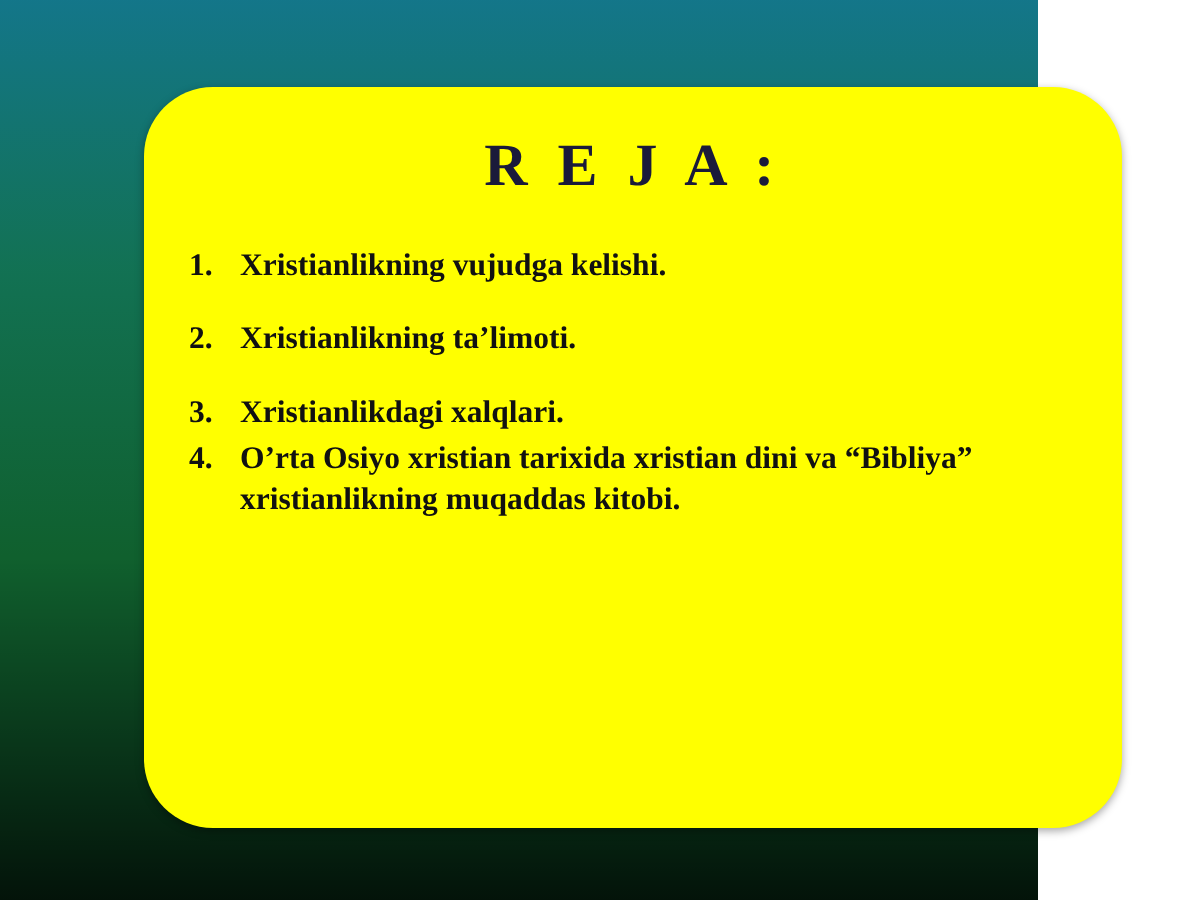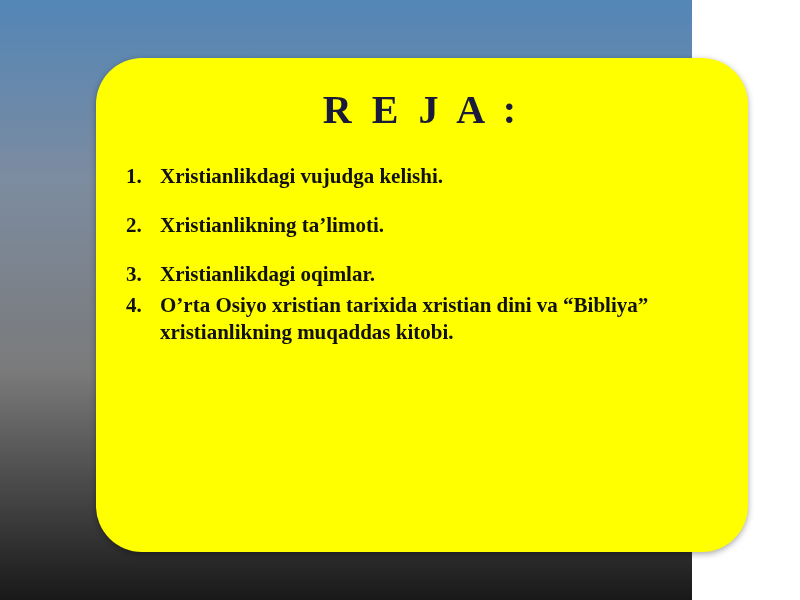--- a/index.html
+++ b/index.html
@@ -12,21 +12,21 @@
     overflow: hidden;
     font-family: "Liberation Serif", serif;
   }
   #slide {
     position: relative;
     width: 692px;
     height: 600px;
     background:
       radial-gradient(ellipse 120% 80% at 50% 8%, #1c6fd0 0%, #1460bd 18%, #0d4da0 38%, #07306e 62%, #02142f 82%, #000000 100%),
       linear-gradient(180deg, #0a54ad 0%, #083f87 35%, #041f४c 70%, #000000 100%);
-    background-color: #a3a3a3;
+    background-color: #15803d;
   }
   #slide::before {
     content: "";
     position: absolute;
     left: 0; top: 0; right: 0; bottom: 0;
     background: linear-gradient(180deg, rgba(18,110,200,0.55) 0%, rgba(10,70,150,0.25) 30%, rgba(0,0,0,0.25) 62%, rgba(0,0,0,0.85) 100%);
     pointer-events: none;
   }
   #card {
     position: absolute;
@@ -81,29 +81,29 @@
 </style>
 </head>
 <body>
 
 <div id="slide">
   <div id="card">
     <h1 id="title">R E J A :</h1>
     <ul id="list">
       <li>
         <span class="num">1.</span>
-        <span class="txt">Xristianlikdagi vujudga kelishi.</span>
+        <span class="txt">Xristianlikning vujudga kelishi.</span>
       </li>
       <li>
         <span class="num">2.</span>
         <span class="txt">Xristianlikning ta’limoti.</span>
       </li>
       <li class="tight">
         <span class="num">3.</span>
-        <span class="txt">Xristianlikdagi oqimlar.</span>
+        <span class="txt">Xristianlikdagi xalqlari.</span>
       </li>
       <li class="last">
         <span class="num">4.</span>
         <span class="txt">O’rta Osiyo xristian tarixida xristian dini va “Bibliya” xristianlikning muqaddas kitobi.</span>
       </li>
     </ul>
   </div>
 </div>
 
 </body></html>

